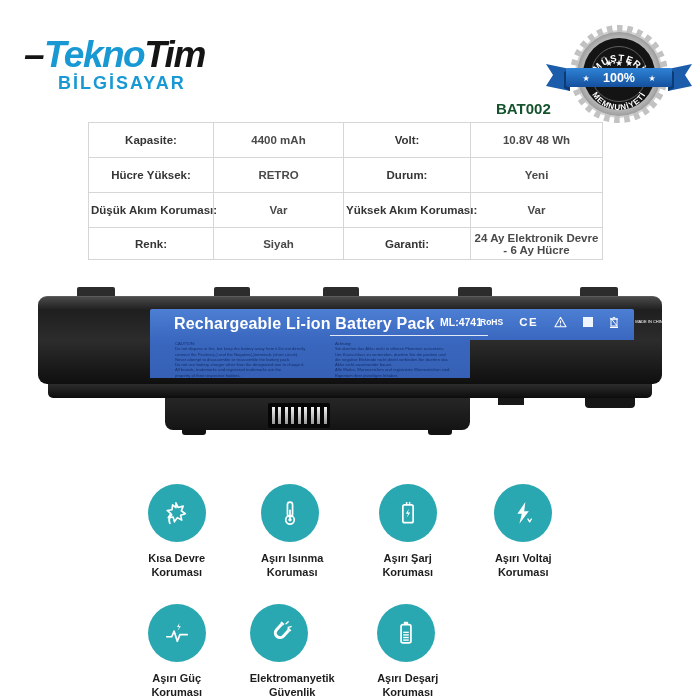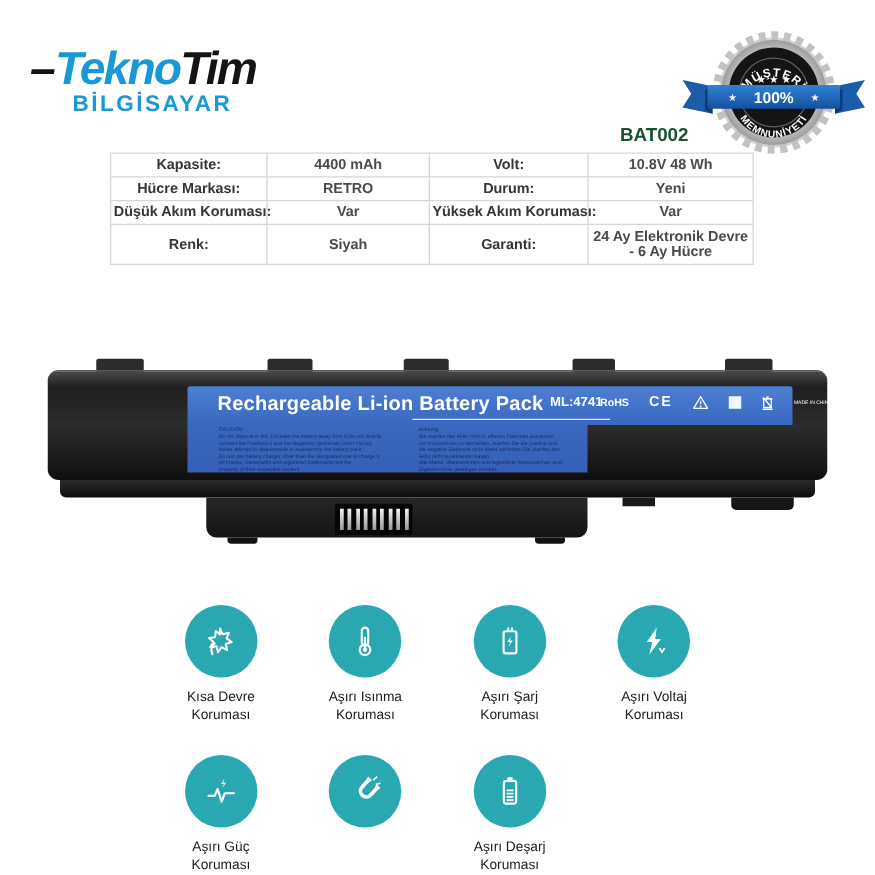--- a/index.html
+++ b/index.html
@@ -18,21 +18,21 @@
   
   .specs-title { position:absolute; left:238px; top:102px; width:212px; text-align:center;
                  font-size:13px; font-weight:bold; color:#0d0d0d; }
   .product-code { position:absolute; left:496px; top:100px; font-size:15px; font-weight:bold; color:#14532d; }
   table.specs { position:absolute; left:88px; top:122px; width:514px; border-collapse:collapse;
                 table-layout:fixed; }
   table.specs td { border:1px solid #d6d6d6; text-align:center; vertical-align:middle;
                    font-size:11.5px; padding:1px 2px; }
   table.specs col.c1 { width:125px; } table.specs col.c2 { width:130px; }
   table.specs col.c3 { width:127px; } table.specs col.c4 { width:132px; }
-  table.specs tr { height:19px; }
+  table.specs tr { height:35px; }
   table.specs tr.tall { height:32px; }
   td.lab { font-weight:bold; color:#353535; white-space:nowrap; }
   td.val { font-weight:bold; color:#4a4a4a; white-space:pre-line; }
 
   
   #battery { position:absolute; left:0; top:285px; width:700px; height:152px; }
   .tab { position:absolute; top:2px; height:11px; background:#2c2c2c; border-radius:2px 2px 0 0; }
   .bat-body { position:absolute; left:38px; top:11px; width:624px; height:88px; border-radius:9px;
               background:linear-gradient(180deg,#4a4a4a,#1f1f1f 15%,#2c2c2c 50%,#191919 82%,#0f0f0f);
               border-top:1px solid #5c5c5c; }
@@ -61,21 +61,21 @@
   .pin { width:3px; height:17px; background:linear-gradient(180deg,#f2f2f2,#999); }
   .foot { position:absolute; top:145px; width:24px; height:5px; background:#121212; border-radius:0 0 3px 3px; }
   .rdetail-a { position:absolute; left:585px; top:113px; width:50px; height:10px; background:#161616; border-radius:0 0 4px 4px; }
   .rdetail-b { position:absolute; left:498px; top:113px; width:26px; height:7px; background:#181818; }
 
   
   #features { position:absolute; left:119px; top:484px; width:462px; display:grid;
               grid-template-columns:repeat(4,1fr); row-gap:24px; justify-items:center; text-align:center; }
   .feat-circle { width:58px; height:58px; border-radius:50%; background:#2aa8b2;
                  display:flex; align-items:center; justify-content:center; }
-  .feat-label { margin-top:9px; font-size:11px; font-weight:normal; color:#1c1c1c;
+  .feat-label { margin-top:9px; font-size:11px; font-weight:bold; color:#1c1c1c;
                 line-height:1.3; white-space:pre-line; }
 
   
   #badge { position:absolute; left:542px; top:22px; }
 </style>
 </head>
 <body>
 <div id="page">
 
   <div class="logo-line">
@@ -128,21 +128,21 @@
         <col class="c4">
       </colgroup>
     <tbody>
         <tr>
       <td class="lab">Kapasite:</td>
       <td class="val">4400 mAh</td>
       <td class="lab">Volt:</td>
       <td class="val">10.8V 48 Wh</td>
     </tr>
     <tr>
-      <td class="lab">Hücre Markası:</td>
+      <td class="lab">Hücre Yüksek:</td>
       <td class="val">RETRO</td>
       <td class="lab">Durum:</td>
       <td class="val">Yeni</td>
     </tr>
     <tr>
       <td class="lab">Düşük Akım Koruması:</td>
       <td class="val">Var</td>
       <td class="lab">Yüksek Akım Koruması:</td>
       <td class="val">Var</td>
     </tr>
@@ -284,20 +284,22 @@
       <div class="feat-circle">
         <svg width="30" height="30" viewBox="0 0 28 28">
           <g transform="rotate(42 14 15)">
             <path d="M9.6 6.5 v7 a4.4 4.4 0 0 0 8.8 0 V6.5" fill="none" stroke="#fff" stroke-width="2.8"></path>
             <rect x="7.9" y="4.6" width="3.6" height="2" fill="#fff"></rect>
             <rect x="16.5" y="4.6" width="3.6" height="2" fill="#fff"></rect>
           </g>
           <path d="M20.6 5.4 l2-2 M22.6 8.8 l2.6-.8" fill="none" stroke="#fff" stroke-width="1.3" stroke-linecap="round"></path>
         </svg>
       </div>
+      <div class="feat-label">Elektromanyetik
+Güvenlik</div>
     </div>
 
 
     <div class="feat">
       <div class="feat-circle">
         <svg width="30" height="30" viewBox="0 0 28 28">
           <rect x="9.4" y="6.2" width="9.2" height="17" rx="1.8" fill="none" stroke="#fff" stroke-width="1.6"></rect>
           <rect x="12" y="3.6" width="4" height="2" rx=".5" fill="#fff"></rect>
           <line x1="11.4" y1="13.4" x2="16.6" y2="13.4" stroke="#fff" stroke-width="1.3"></line>
           <line x1="11.4" y1="15.8" x2="16.6" y2="15.8" stroke="#fff" stroke-width="1.3"></line>

